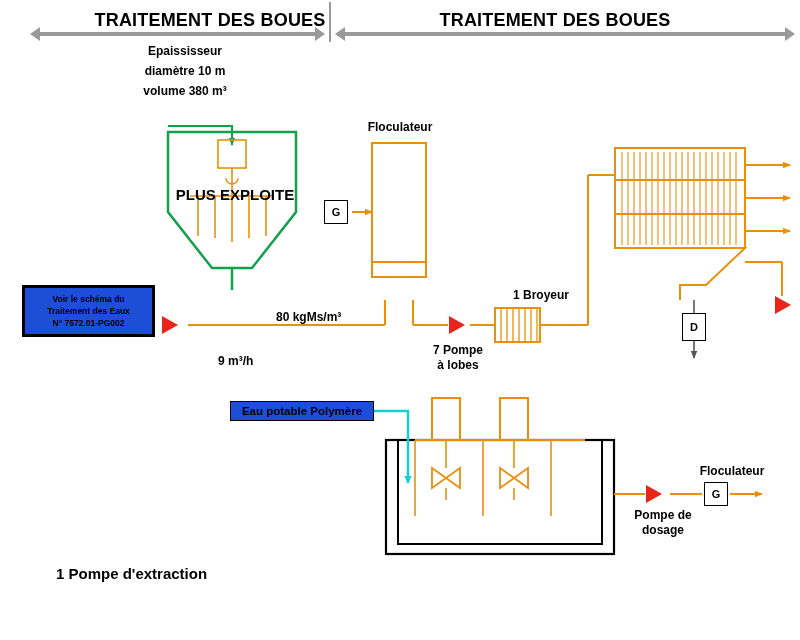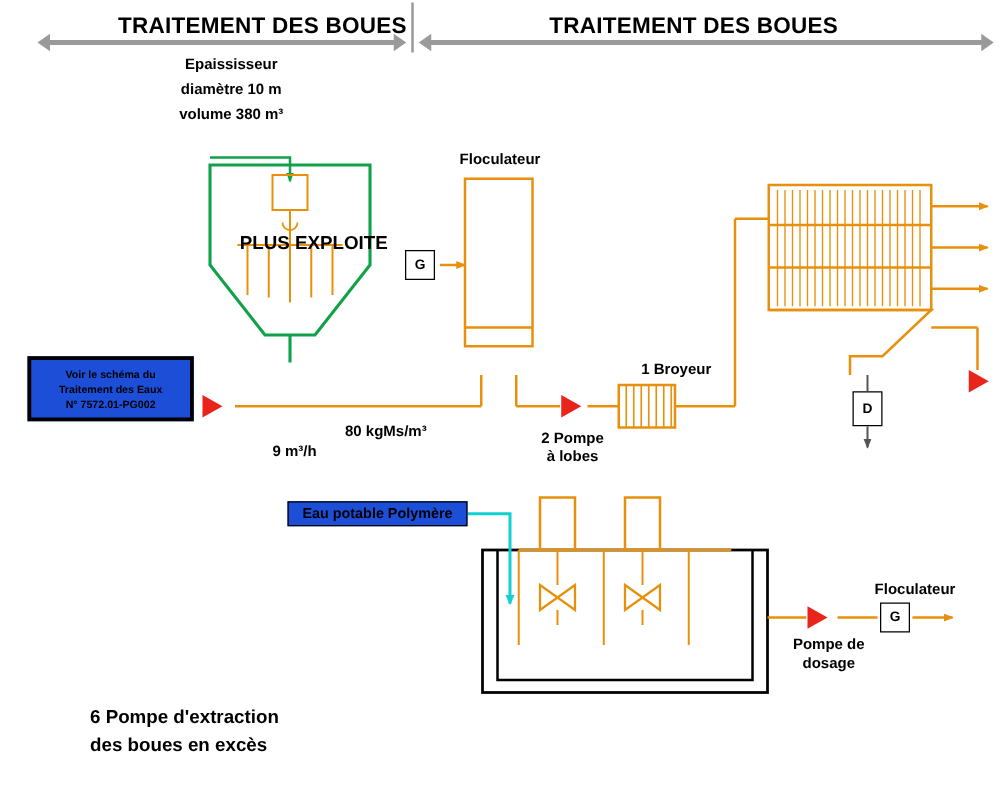--- a/index.html
+++ b/index.html
@@ -38,21 +38,20 @@
   }
   .label-bold {
     font-size: 12px;
     font-weight: bold;
     color: #000;
   }
   .label-big {
     font-size: 15px;
     font-weight: bold;
     color: #000;
-    margin-left: 16px;
   }
   .center { text-align: center; }
 
   
   .hdr-arrow-wrap {
     position: absolute;
     height: 14px;
   }
   .hdr-arrow-line {
     position: absolute;
@@ -325,33 +324,32 @@
   <div class="pump" style="left:162px; top:316px;"></div>
   <div class="pump" style="left:449px; top:316px;"></div>
   <div class="pump" style="left:775px; top:296px;"></div>
   <div class="pump" style="left:646px; top:485px;"></div>
 
   <div class="inst-box" style="left:324px; top:200px; width:24px; height:24px;">G</div>
   <div class="inst-box" style="left:682px; top:313px; width:24px; height:28px;">D</div>
   <div class="inst-box" style="left:704px; top:482px; width:24px; height:24px;">G</div>
 
   <div class="label-bold abs" style="left:218px; top:326px;margin-top:28px;">9 m³/h</div>
-  <div class="label-bold abs" style="left:276px; top:310px;margin-top:28px;">80 kgMs/m³</div>
+  <div class="label-bold abs" style="left:276px; top:310px;">80 kgMs/m³</div>
 
   <div class="label-bold abs" style="left:355px; top:120px; width:90px; text-align:center;">Floculateur</div>
 
-  <div class="label-bold abs" style="left:418px; top:343px; width:80px; text-align:center;">2 Pompe</div>
+  <div class="label-bold abs" style="left:418px; top:343px; width:80px; text-align:center;">7 Pompe</div>
   <div class="label-bold abs" style="left:418px; top:358px; width:80px; text-align:center;">à lobes</div>
 
   <div class="label-bold abs" style="left:486px; top:288px; width:110px; text-align:center;">1 Broyeur</div>
 
 
   <div class="label-bold abs" style="left:618px; top:508px; width:90px; text-align:center;">Pompe de</div>
   <div class="label-bold abs" style="left:618px; top:523px; width:90px; text-align:center;">dosage</div>
 
   <div class="label-bold abs" style="left:672px; top:464px; width:120px; text-align:center;">Floculateur</div>
 
   <div class="poly-box" style="left:230px; top:401px; width:144px; height:20px;">Eau potable Polymère</div>
 
-  <div class="label-big abs" style="left:56px; top:565px;">6 Pompe d'extraction</div>
-  <div class="label-big abs" style="left:56px; top:588px;">des boues en excès</div>
+  <div class="label-big abs" style="left:56px; top:565px;">1 Pompe d'extraction</div>
 
 </div>
 
 </body></html>

